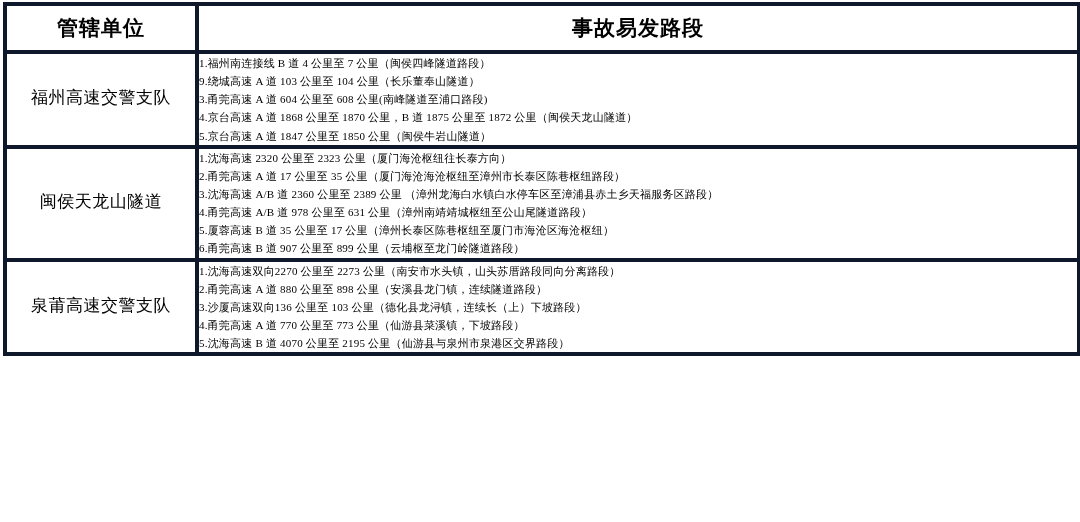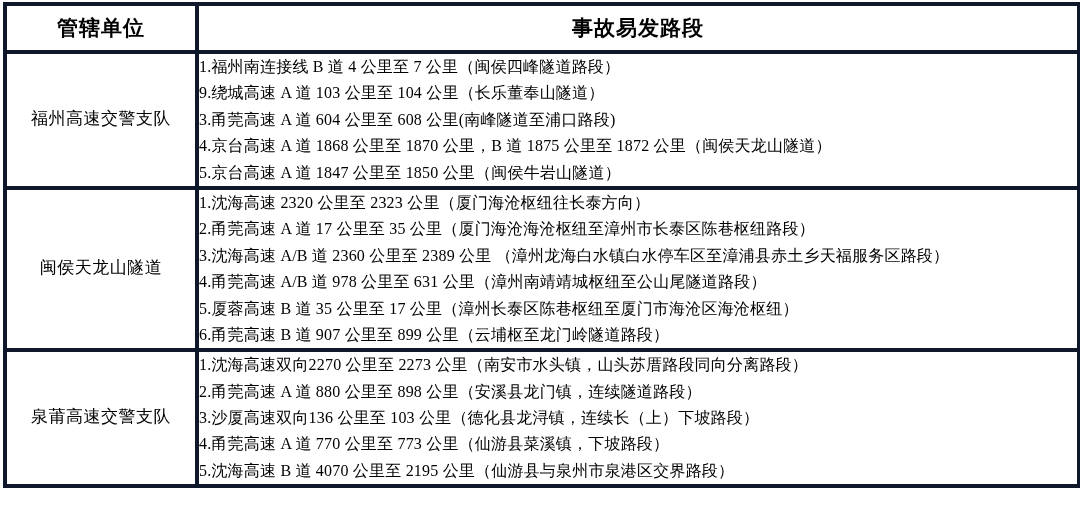--- a/index.html
+++ b/index.html
@@ -43,21 +43,21 @@
   }
   td.unit-cell {
     text-align: center;
     font-size: 17px;
     font-family: Liberation Mono, monospace;
     letter-spacing: 0.5px;
     line-height: 1.4;
   }
   td.roads-cell {
     padding: 9px 10px 9px 14px;
-    font-size: 16px;
+    font-size: 11px;
     line-height: 1.65;
     font-family: "Liberation Serif", "DejaVu Serif", serif;
     margin-left: 26px;
   }
   .road-line {
     white-space: nowrap;
     letter-spacing: 0.2px;
   }
 </style>
 </head>

